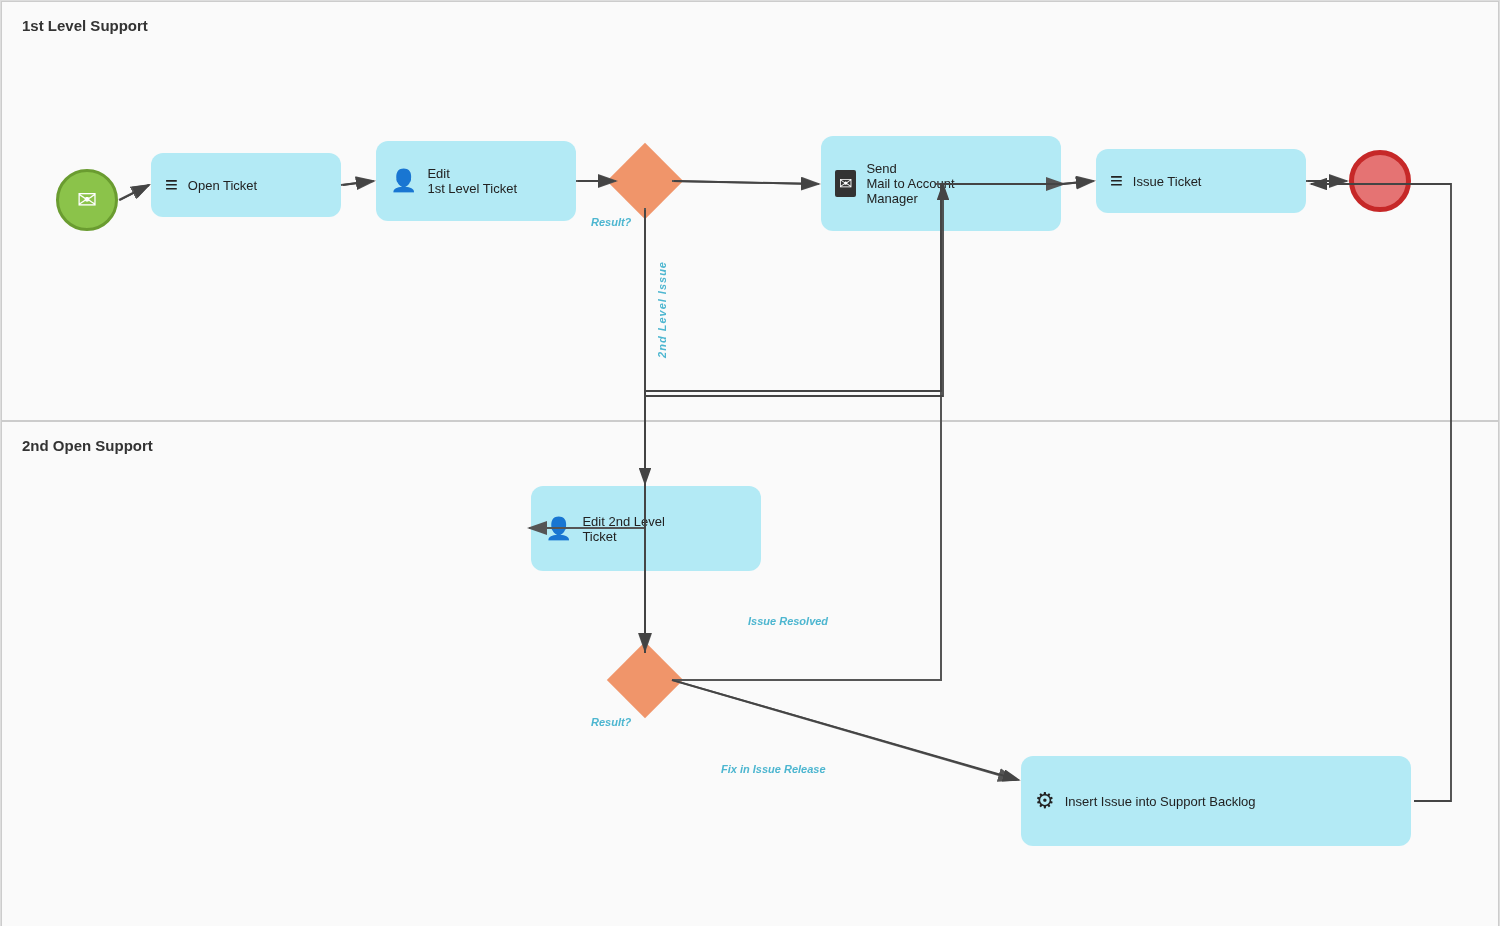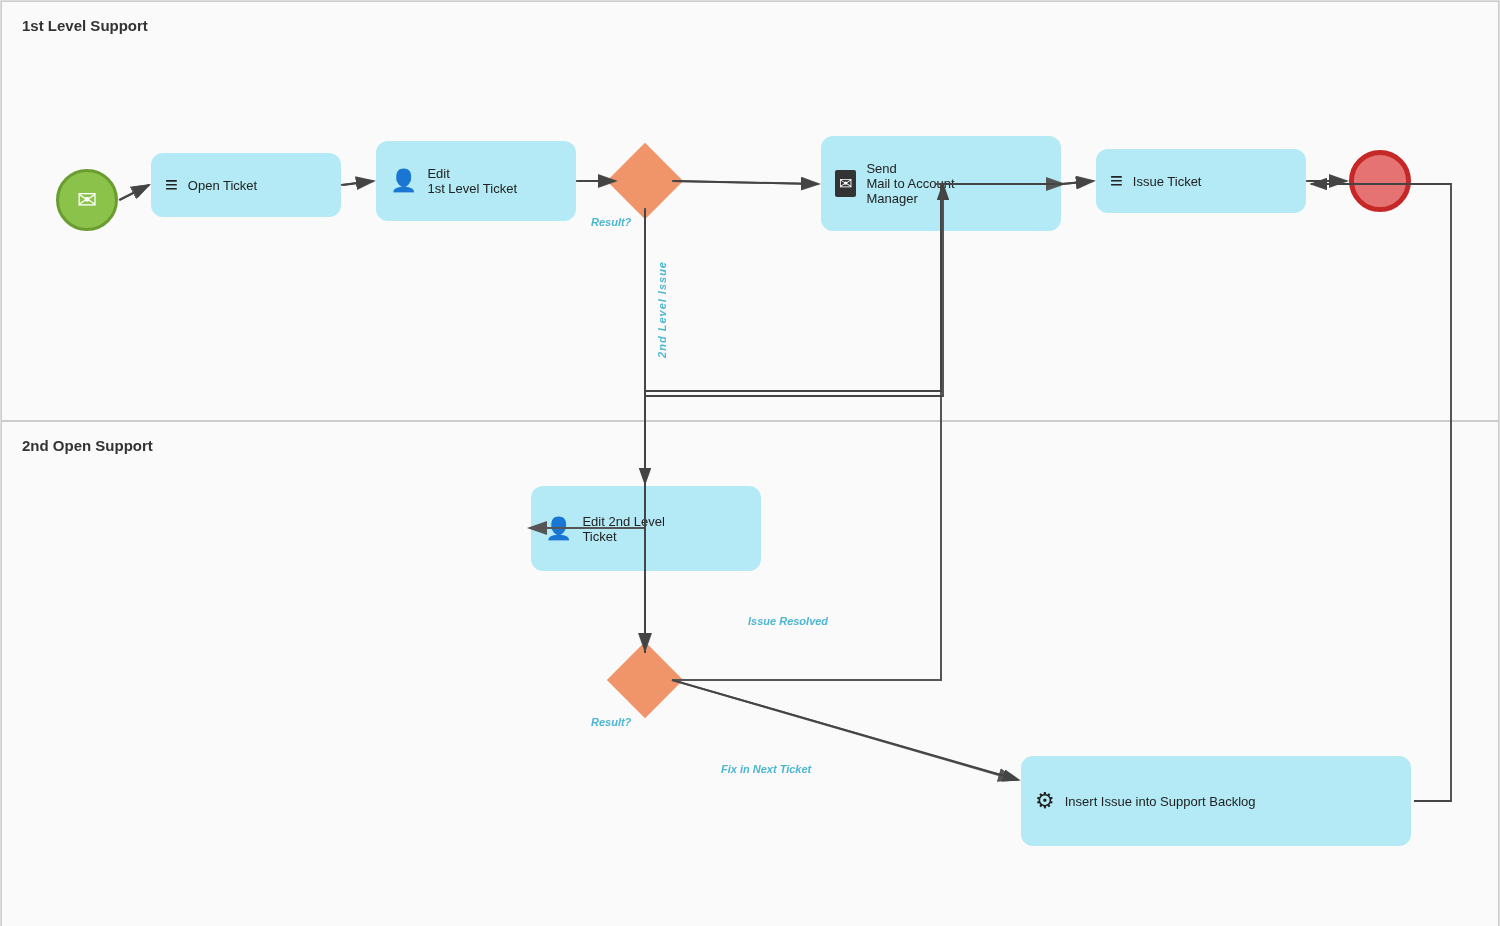--- a/index.html
+++ b/index.html
@@ -166,21 +166,21 @@
     <span>Edit 2nd Level<br>Ticket</span>
   </div>
 
   <div class="gateway" style="left: 617px; top: 652px;">
   </div>
 
   <span class="edge-label" style="left: 590px; top: 715px;">Result?</span>
 
   <span class="edge-label" style="left: 700px; top: 614px; margin-left: 47px;">Issue Resolved</span>
 
-  <span class="edge-label" style="left: 720px; top: 762px;">Fix in Next Ticket</span>
+  <span class="edge-label" style="left: 720px; top: 762px;">Fix in Issue Release</span>
 
   <div class="task-box" style="left: 1020px; top: 755px; width: 390px; height: 90px;">
     <span class="task-icon">⚙</span>
     <span>Insert Issue into Support Backlog</span>
   </div>
 
   <svg class="arrows-svg">
     <defs>
       <marker id="arrowhead" markerWidth="10" markerHeight="7" refX="9" refY="3.5" orient="auto">
         <polygon points="0 0, 10 3.5, 0 7" fill="#555"></polygon>

